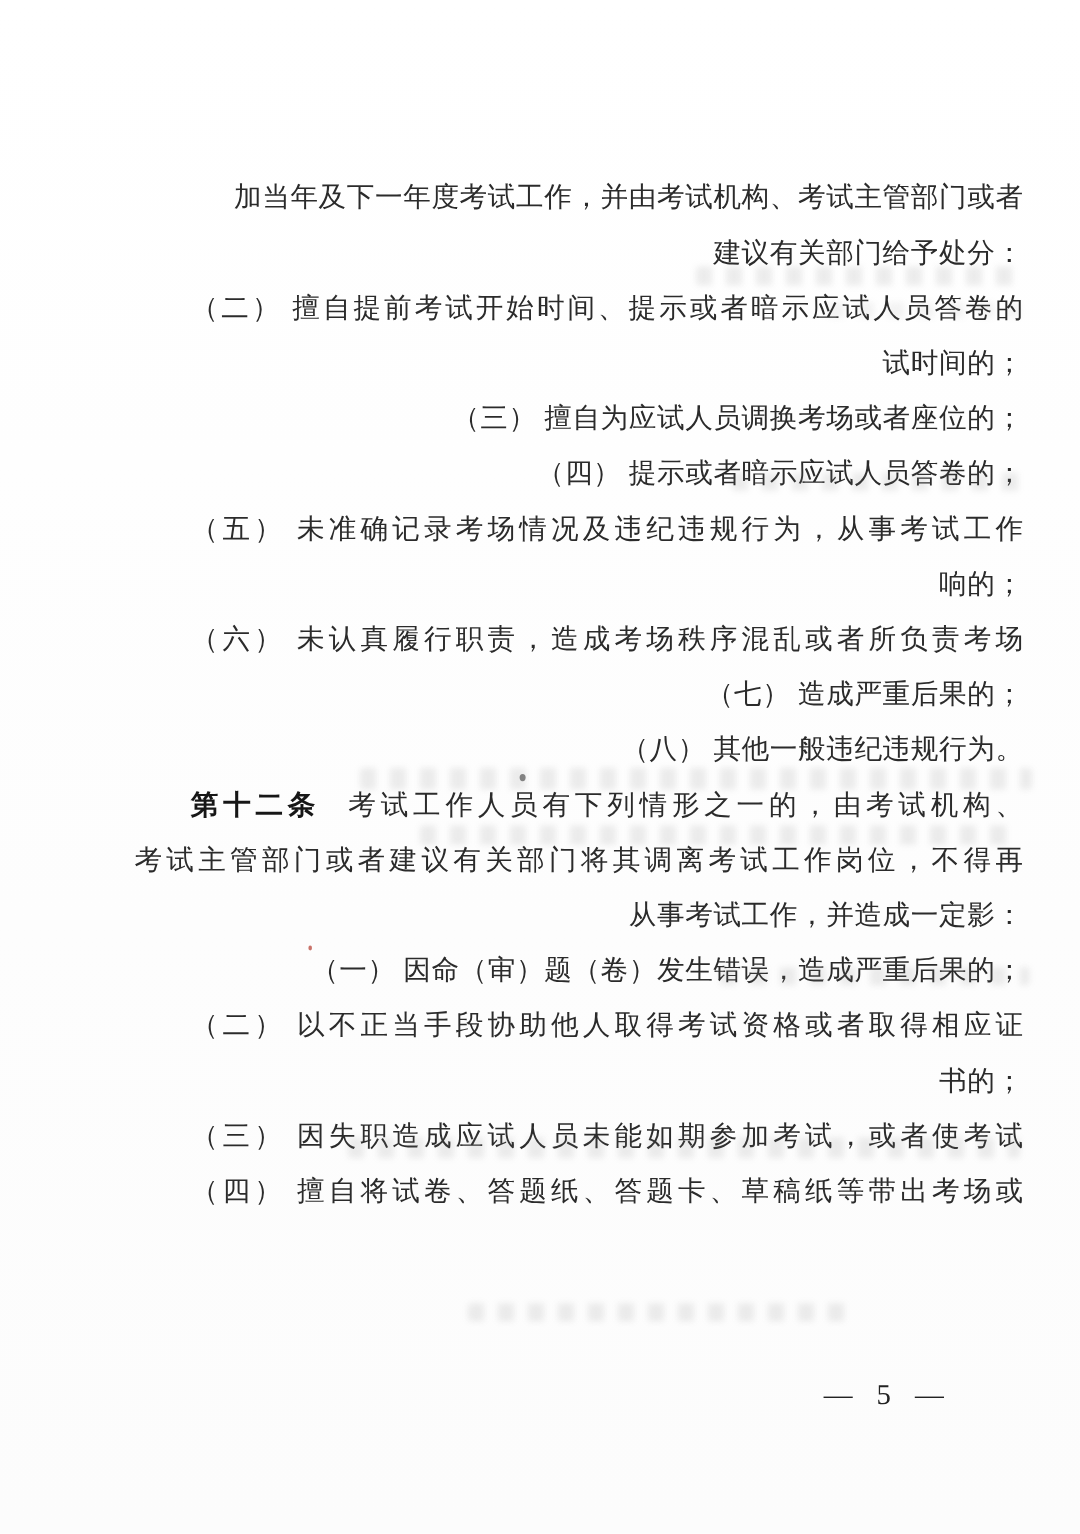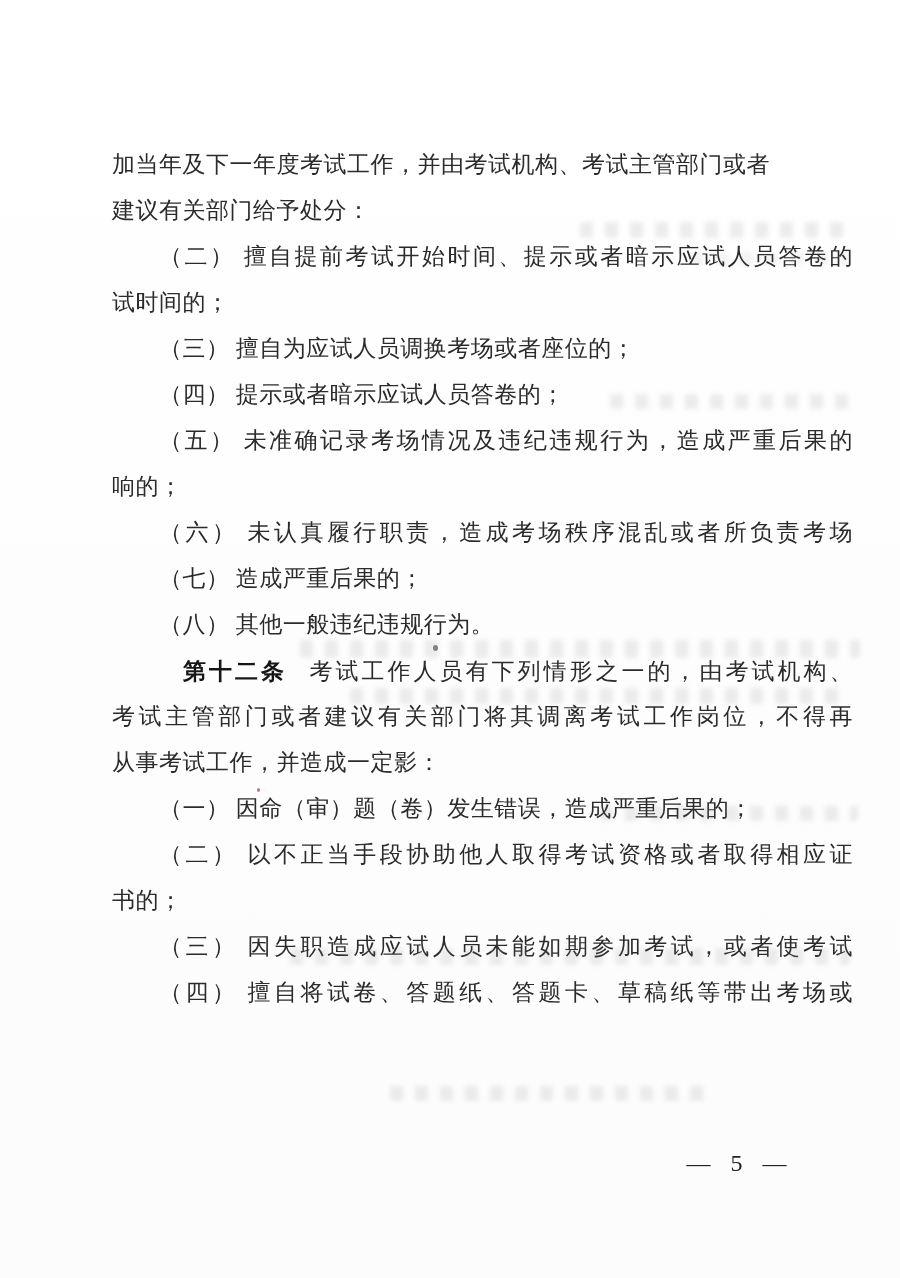--- a/index.html
+++ b/index.html
@@ -24,34 +24,33 @@
     left: 112px;
     top: 142px;
     width: 741px;
   }
   .line {
     height: 46px;
     line-height: 46px;
     font-size: 23px;
     letter-spacing: 0.5px;
     color: #2b2b2b;
-    text-align: left;
+    text-align: right;
   }
   .line.ind {
     padding-left: 47px;
   }
   .line.j {
     text-align: justify;
     text-align-last: justify;
   }
   .art {
     font-weight: 700;
     font-family: "DejaVu Sans", sans-serif;
     color: #161616;
-    margin-left: 24px;
   }
   .artgap {
     display: inline-block;
     width: 20px;
   }
   .pagenum {
     position: absolute;
     top: 1146px;
     left: 660px;
     width: 160px;
@@ -94,21 +93,21 @@
 
 <div class="scan-page">
 
   <div class="doc-body">
     <div class="line">加当年及下一年度考试工作，并由考试机构、考试主管部门或者</div>
     <div class="line">建议有关部门给予处分：</div>
     <div class="line ind j">（二） 擅自提前考试开始时间、提示或者暗示应试人员答卷的</div>
     <div class="line">试时间的；</div>
     <div class="line ind">（三） 擅自为应试人员调换考场或者座位的；</div>
     <div class="line ind">（四） 提示或者暗示应试人员答卷的；</div>
-    <div class="line ind j">（五） 未准确记录考场情况及违纪违规行为，造成严重后果的</div>
+    <div class="line ind j">（五） 未准确记录考场情况及违纪违规行为，从事考试工作</div>
     <div class="line">响的；</div>
     <div class="line ind j">（六） 未认真履行职责，造成考场秩序混乱或者所负责考场</div>
     <div class="line ind">（七） 造成严重后果的；</div>
     <div class="line ind">（八） 其他一般违纪违规行为。</div>
     <div class="line ind j">
       <span class="art">第十二条</span><span class="artgap"></span><span>考试工作人员有下列情形之一的，由考试机构、</span>
     </div>
     <div class="line j">考试主管部门或者建议有关部门将其调离考试工作岗位，不得再</div>
     <div class="line">从事考试工作，并造成一定影：</div>
     <div class="line ind">（一） 因命（审）题（卷）发生错误，造成严重后果的；</div>

